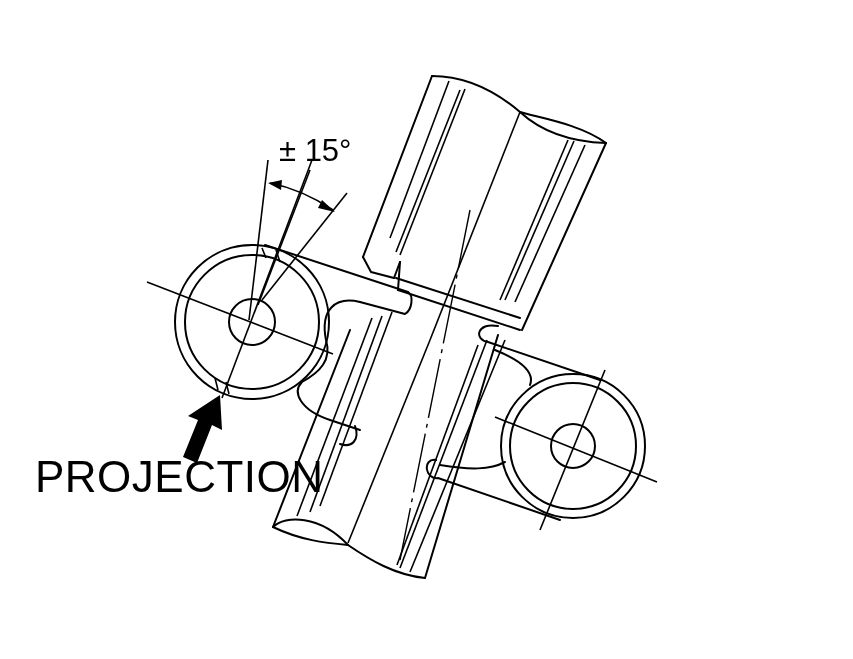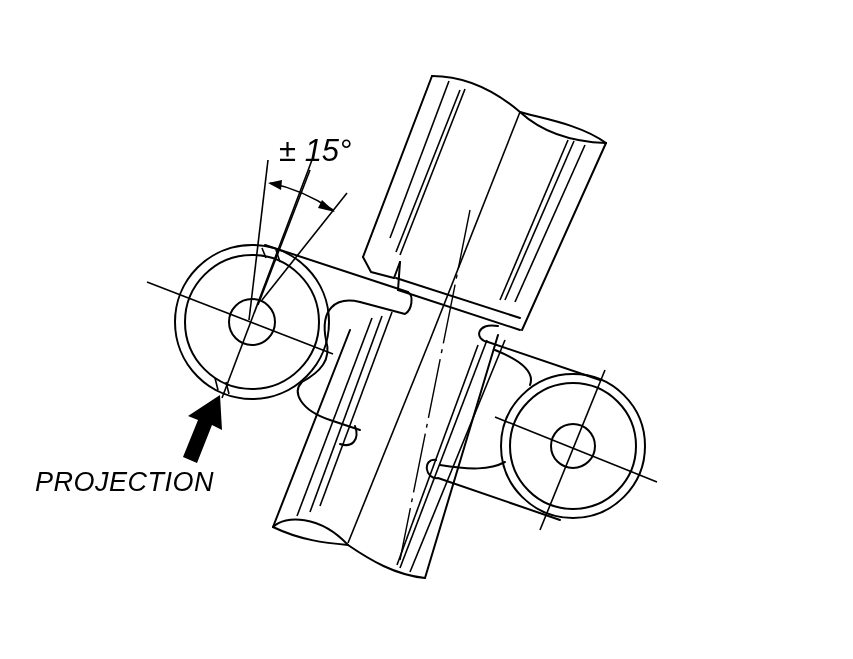--- a/index.html
+++ b/index.html
@@ -1,23 +1,23 @@
 <!DOCTYPE html>
 <html><head>
   <meta charset="utf-8">
   <style>
     html, body { margin: 0; padding: 0; background: #ffffff; }
     .canvas { position: relative; width: 853px; height: 659px; background: #ffffff; overflow: hidden; }
     svg.drawing { position: absolute; left: 0; top: 0; }
     .ln { fill: none; stroke: #000; stroke-width: 2; stroke-linecap: round; stroke-linejoin: round; }
     .thin { fill: none; stroke: #000; stroke-width: 1.6; }
     .center { fill: none; stroke: #000; stroke-width: 1.4; stroke-dasharray: 60 6 4 6; }
-    .label { position: absolute; font-family: "Liberation Sans", sans-serif; color: #000; white-space: nowrap; font-style: italic; }
+    .label { position: absolute; font-family: "Liberation Sans", sans-serif; color: #000; white-space: nowrap; }
     .angle { left: 279px; top: 133px; font-size: 31px; }
-    .projection { left: 35px; top: 452px; font-size: 27px; letter-spacing: 0.5px; margin-top: 15px; }
+    .projection { left: 35px; top: 452px; font-size: 44px; letter-spacing: 0.5px; }
     .code { left: 634px; top: 557px; font-size: 27px; font-weight: bold; letter-spacing: -0.5px; }
   </style>
 </head>
 <body>
 
 <div class="canvas">
   <svg class="drawing" width="853" height="659" viewBox="0 0 853 659">
 
     <g>
 

